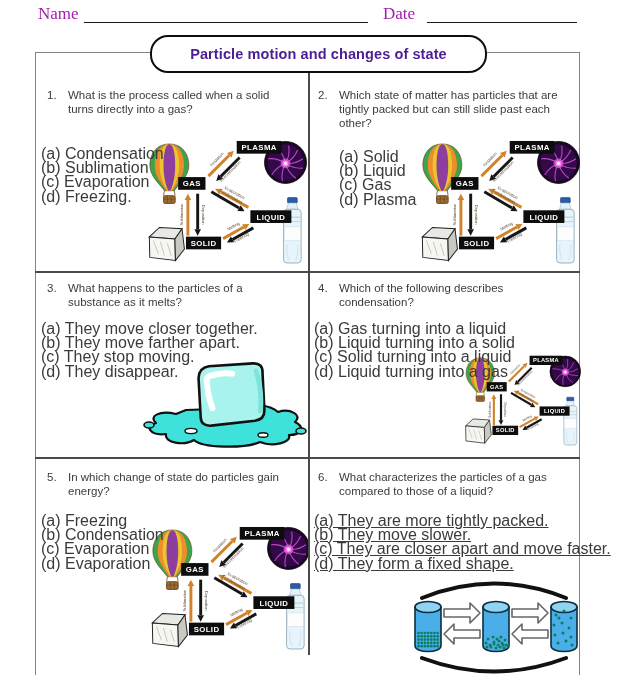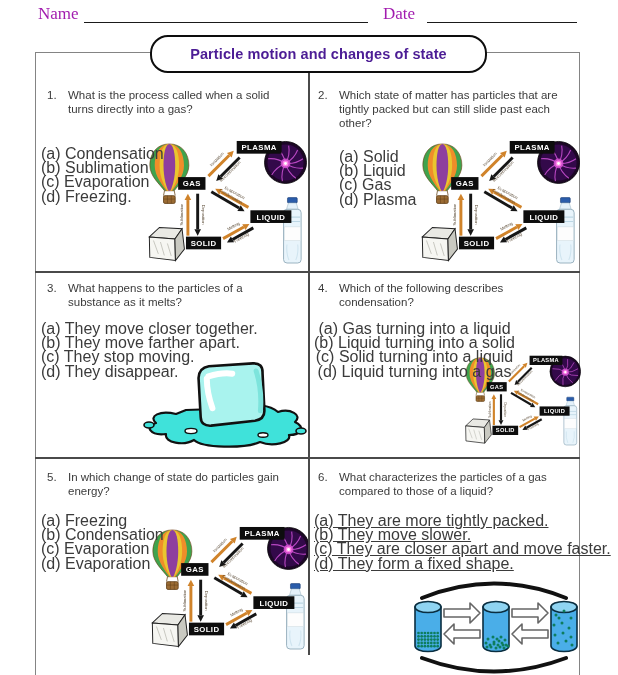--- a/index.html
+++ b/index.html
@@ -264,21 +264,21 @@
       <path d="M70 22 Q84 20 94 23" stroke="#ffffff" stroke-width="6" fill="none" stroke-linecap="round"></path>
     </g>
   </svg>
   </div>
 
 <div class="abs q" style="left:318px; top:281px; width:250px;">
   <span class="q-num">4.</span>
     <span class="q-gap"></span>
   <span>Which of the following describes condensation?</span>
 </div>
-<div class="abs opts" style="left:314px; top:322px;text-align:center;">
+<div class="abs opts" style="left:314px; top:322px;">
   <div>(a) Gas turning into a liquid</div>
   <div>(b) Liquid turning into a solid</div>
   <div>(c) Solid turning into a liquid</div>
   <div>(d) Liquid turning into a gas</div>
 </div>
 <div class="abs diagram" style="left:461px; top:352px; width:120px; height:96px;">
     <svg viewBox="0 0 168 134" xmlns="http://www.w3.org/2000/svg">
       <line x1="67" y1="41" x2="88.40380592228745" y2="19.59619407771256" stroke="#d0832a" stroke-width="3"></line>
       <polygon points="93,15 90.80796897832171,22.00035713374682 85.99964286625318,17.1920310216783" fill="#d0832a"></polygon>
       <text x="76.74730880654188" y="24.74730880654188" font-size="4.3" fill="#5a4a35" text-anchor="middle" transform="rotate(-45 76.74730880654188 24.74730880654188)">Ionization</text>

